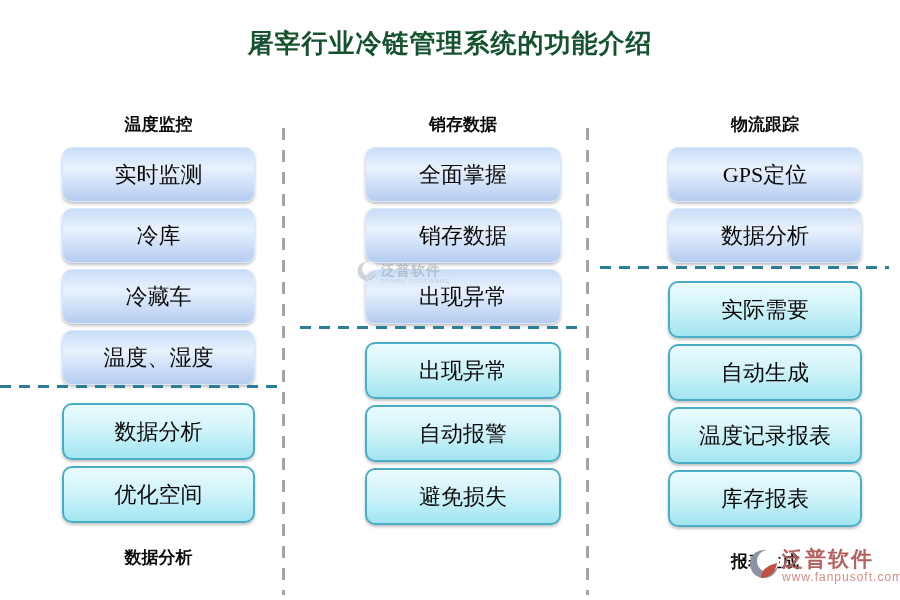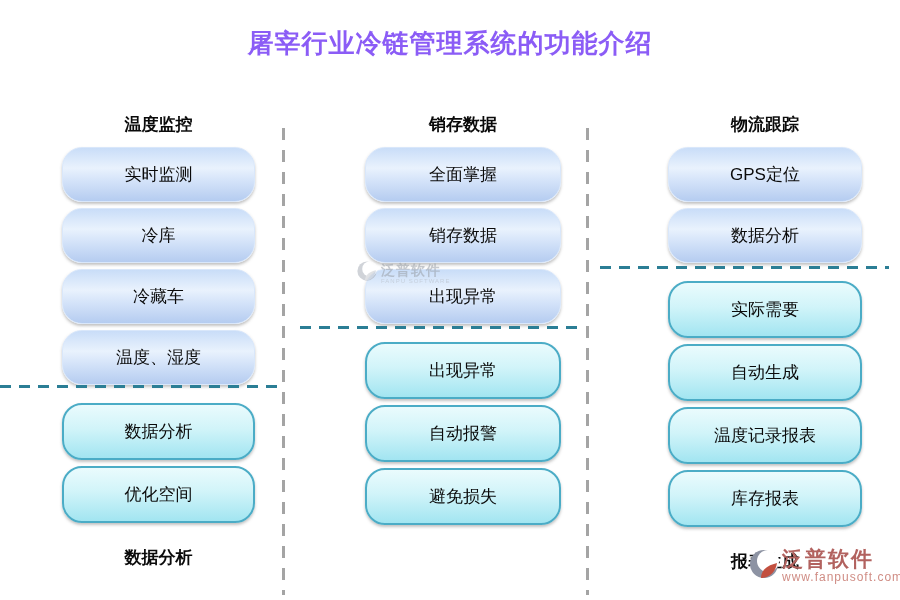--- a/index.html
+++ b/index.html
@@ -1,41 +1,41 @@
 <!DOCTYPE html>
 <html><head>
 <meta charset="utf-8">
 <style>
   html,body{margin:0;padding:0;}
   body{font-family:"Liberation Sans","DejaVu Sans",sans-serif;background:#ffffff;}
   .canvas{position:relative;width:900px;height:600px;background:#ffffff;overflow:hidden;}
 
   .title{
     position:absolute;left:0;top:26px;width:900px;text-align:center;
-    font-size:26px;font-weight:bold;color:#8b5cf6;letter-spacing:1px;
+    font-size:26px;font-weight:bold;color:#14532d;letter-spacing:1px;
   }
 
-  .column{position:absolute;top:112px;display:flex;flex-direction:column;}
+  .column{position:absolute;top:112px;display:flex;flex-direction:column;font-family:Liberation Serif, serif;}
   .col-1{left:62px;width:193px;}
   .col-2{left:365px;width:196px;}
   .col-3{left:668px;width:194px;}
 
   .col-header{
     height:26px;line-height:26px;margin-bottom:9px;text-align:center;
     font-size:17px;font-weight:bold;color:#0a0a0a;
   }
   .col-footer{
     margin-top:17px;text-align:center;
     font-size:17px;font-weight:bold;color:#0a0a0a;
   }
 
   .fn-box{
-    height:53px;margin-bottom:6px;border-radius:20px;
+    height:53px;margin-bottom:6px;border-radius:10px;
     display:flex;align-items:center;justify-content:center;
-    font-size:17px;color:#0a0a0a;
+    font-size:22px;color:#0a0a0a;
   }
   .btn-blue{
     background:linear-gradient(180deg,#c9ddf8 0%,#e9f2fd 38%,#d4e3f9 62%,#b5ccf0 100%);
     border:1px solid #d9e7fa;
     box-shadow:0 2px 3px rgba(120,120,120,0.45);
   }
   .btn-cyan{
     background:linear-gradient(180deg,#eafbfd 0%,#d1f4f9 45%,#a2e5f1 100%);
     border:2px solid #4bacc6;
     box-shadow:0 2px 3px rgba(120,120,120,0.45);

